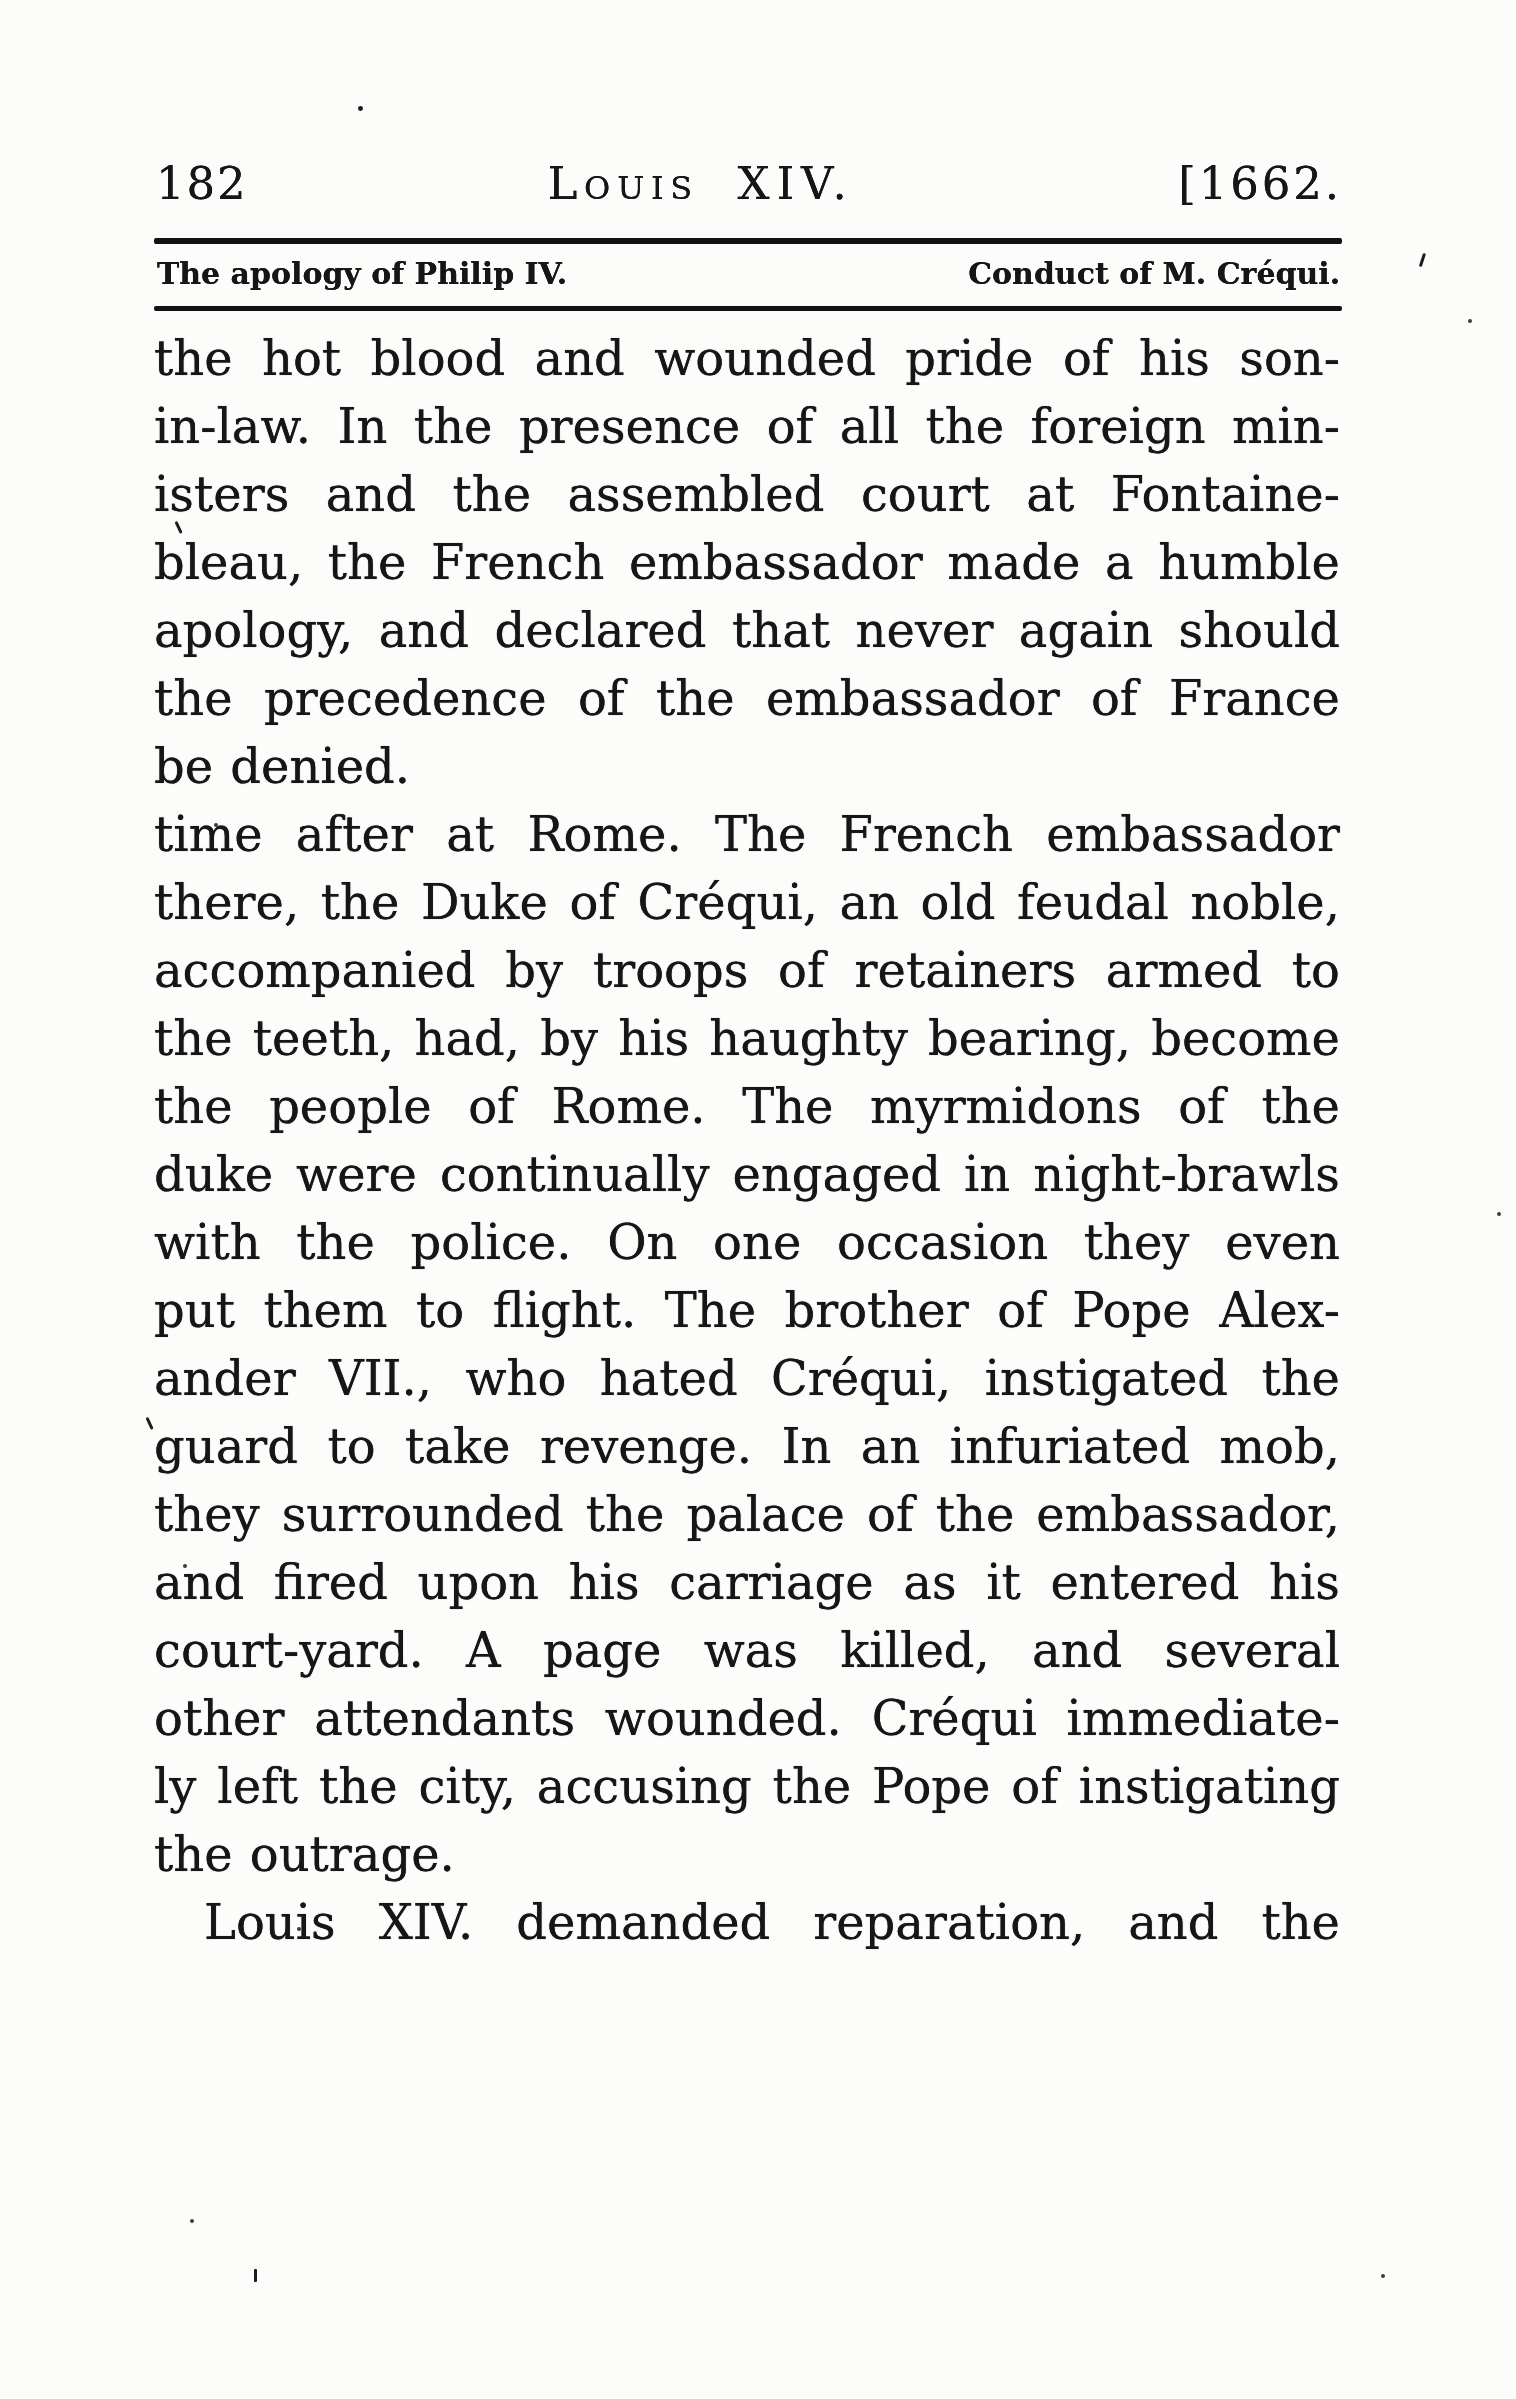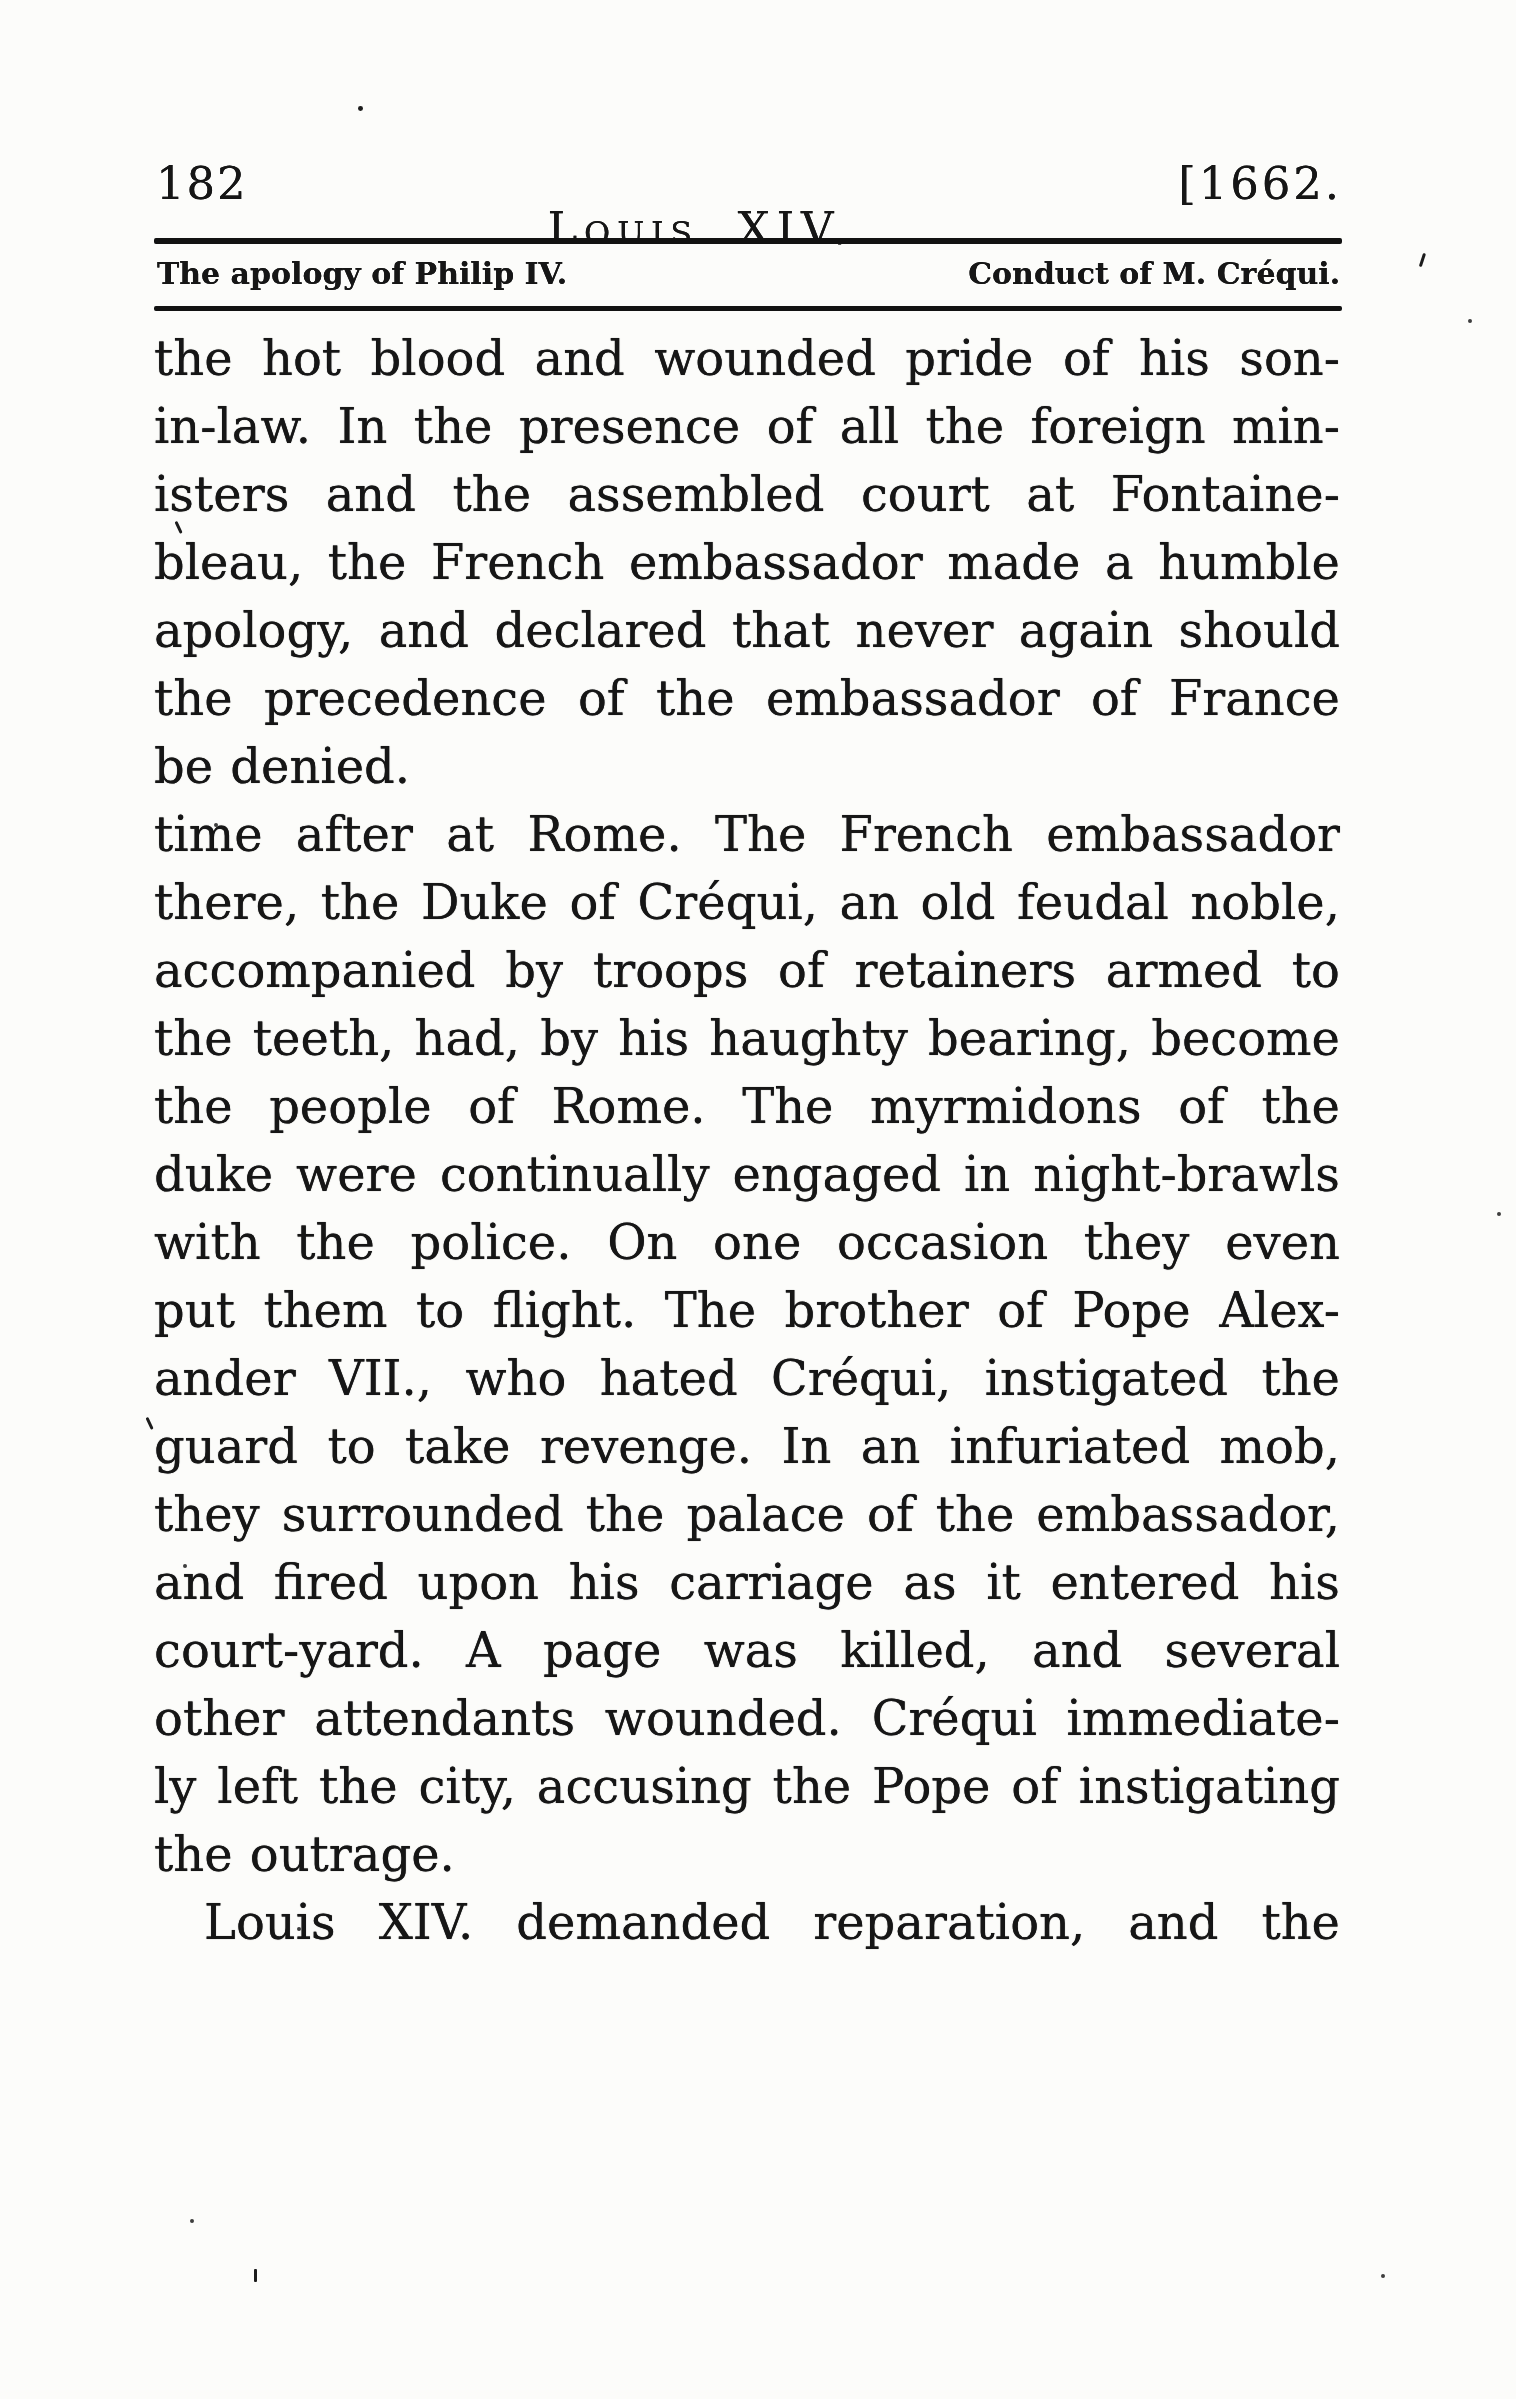--- a/index.html
+++ b/index.html
@@ -25,21 +25,20 @@
   }
   .page-number { position: absolute; left: 1.9px; top: 0; letter-spacing: 1.9px; }
   .header-title {
     position: absolute;
     left: 46%;
     transform: translateX(-50%);
     top: 0;
     font-variant: small-caps;
     letter-spacing: 6.8px;
     word-spacing: 17.4px;
-    margin-top: 45px;
   }
   .header-date { position: absolute; right: 0; top: 0; letter-spacing: 2.9px; }
   
   .rule-1 { position: absolute; left: 154px; width: 1188px; top: 238px; height: 5.8px; background: #121212; border-radius: 1.9px; }
   .rule-2 { position: absolute; left: 154px; width: 1188px; top: 306px; height: 4.8px; background: #121212; border-radius: 1.9px; }
   
   .subheader {
     position: absolute;
     left: 154px;
     width: 1188px;

